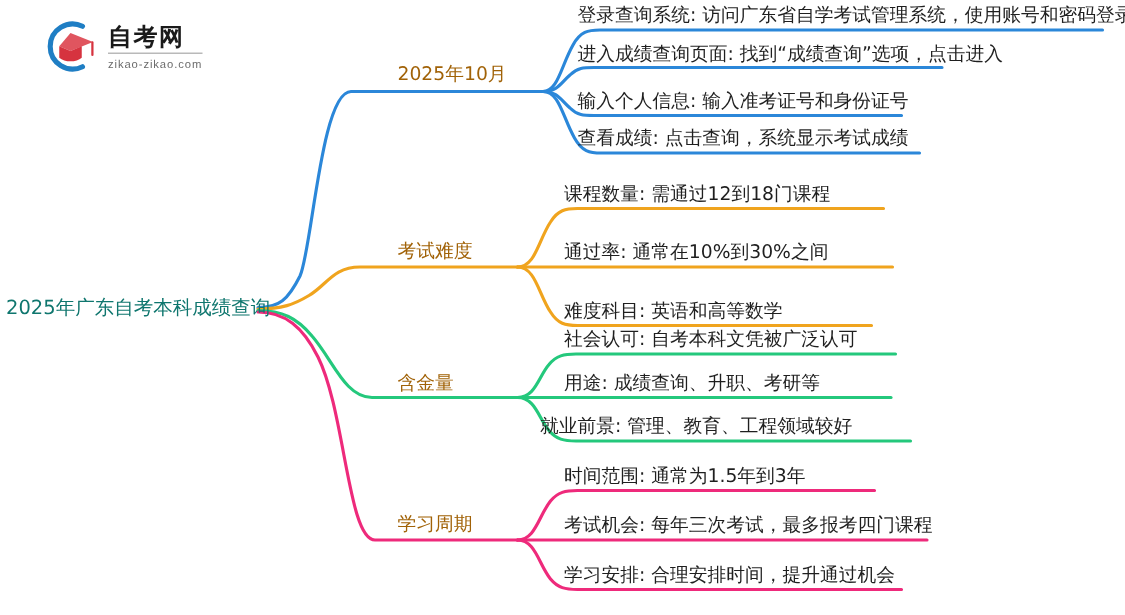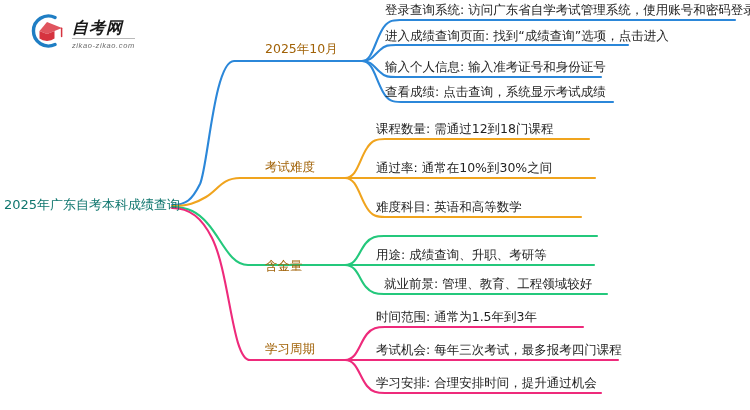--- a/index.html
+++ b/index.html
@@ -5,21 +5,21 @@
   * { margin:0; padding:0; box-sizing:border-box; }
   html, body {
     width:750px; height:410px;
     background:#ffffff;
     font-family:"Liberation Sans","DejaVu Sans",sans-serif;
     overflow:hidden;
   }
   #canvas { position:relative; width:750px; height:410px; background:#fff; }
 
   
-  .logo-wrap { position:absolute; left:28px; top:12px; display:flex; align-items:flex-end;font-style:italic; }
+  .logo-wrap { position:absolute; left:28px; top:12px; display:flex; align-items:center; }
   .logo-mark { width:38px; height:38px; position:relative; }
   .logo-text { margin-left:6px; }
   .logo-cn {
     font-size:16px; font-weight:bold; color:#1a1a1a;
     letter-spacing:1px; line-height:17px;
     border-bottom:1px solid #b9b9b9; padding-bottom:2px;
     font-family:"DejaVu Sans","Liberation Sans",sans-serif;
   }
   .logo-en {
     font-size:7.5px; color:#6b6b6b; letter-spacing:.6px;
@@ -89,32 +89,33 @@
       <path d="M345 360 C 357 360 359 344 367 334 C 372 328 377 327 385 327 L583 327" stroke="#ee2a7b"></path>
       <path d="M345 360 C 360 360 364 360 372 360 L618 360" stroke="#ee2a7b"></path>
       <path d="M345 360 C 357 360 359 376 367 386 C 372 392 377 393 385 393 L601 393" stroke="#ee2a7b"></path>
     </g>
   </svg>
 
   <div class="root-label">2025年广东自考本科成绩查询</div>
 
   <div class="branch-label" style="left:265px; top:41px;">2025年10月</div>
   <div class="branch-label" style="left:265px; top:159px;">考试难度</div>
-  <div class="branch-label" style="left:265px; top:247px;margin-top:11px;">含金量</div>
+  <div class="branch-label" style="left:265px; top:247px;">含金量</div>
   <div class="branch-label" style="left:265px; top:341px;">学习周期</div>
 
   <div class="leaf-label" style="left:385px; top:2px;">登录查询系统: 访问广东省自学考试管理系统，使用账号和密码登录</div>
   <div class="leaf-label" style="left:385px; top:28px;">进入成绩查询页面: 找到“成绩查询”选项，点击进入</div>
   <div class="leaf-label" style="left:385px; top:59px;">输入个人信息: 输入准考证号和身份证号</div>
   <div class="leaf-label" style="left:385px; top:84px;">查看成绩: 点击查询，系统显示考试成绩</div>
 
   <div class="leaf-label" style="left:376px; top:121px;">课程数量: 需通过12到18门课程</div>
   <div class="leaf-label" style="left:376px; top:160px;">通过率: 通常在10%到30%之间</div>
   <div class="leaf-label" style="left:376px; top:199px;">难度科目: 英语和高等数学</div>
 
+  <div class="leaf-label" style="left:376px; top:218px;">社会认可: 自考本科文凭被广泛认可</div>
   <div class="leaf-label" style="left:376px; top:247px;">用途: 成绩查询、升职、考研等</div>
-  <div class="leaf-label" style="left:384px; top:276px;">就业前景: 管理、教育、工程领域较好</div>
+  <div class="leaf-label" style="left:360px; top:276px;">就业前景: 管理、教育、工程领域较好</div>
 
   <div class="leaf-label" style="left:376px; top:309px;">时间范围: 通常为1.5年到3年</div>
   <div class="leaf-label" style="left:376px; top:375px;">学习安排: 合理安排时间，提升通过机会</div>
   <div class="leaf-label" style="left:376px; top:342px;">考试机会: 每年三次考试，最多报考四门课程</div>
 
 </div>
 
 </body></html>

